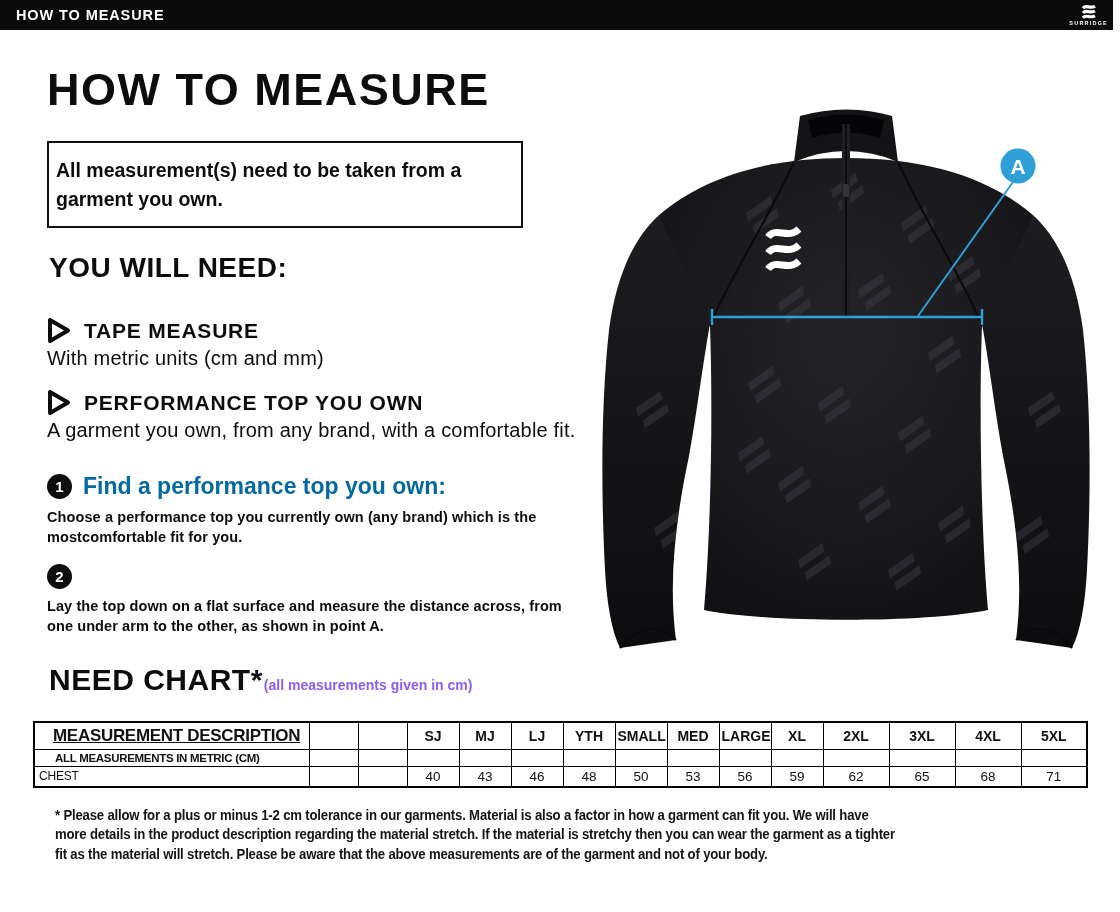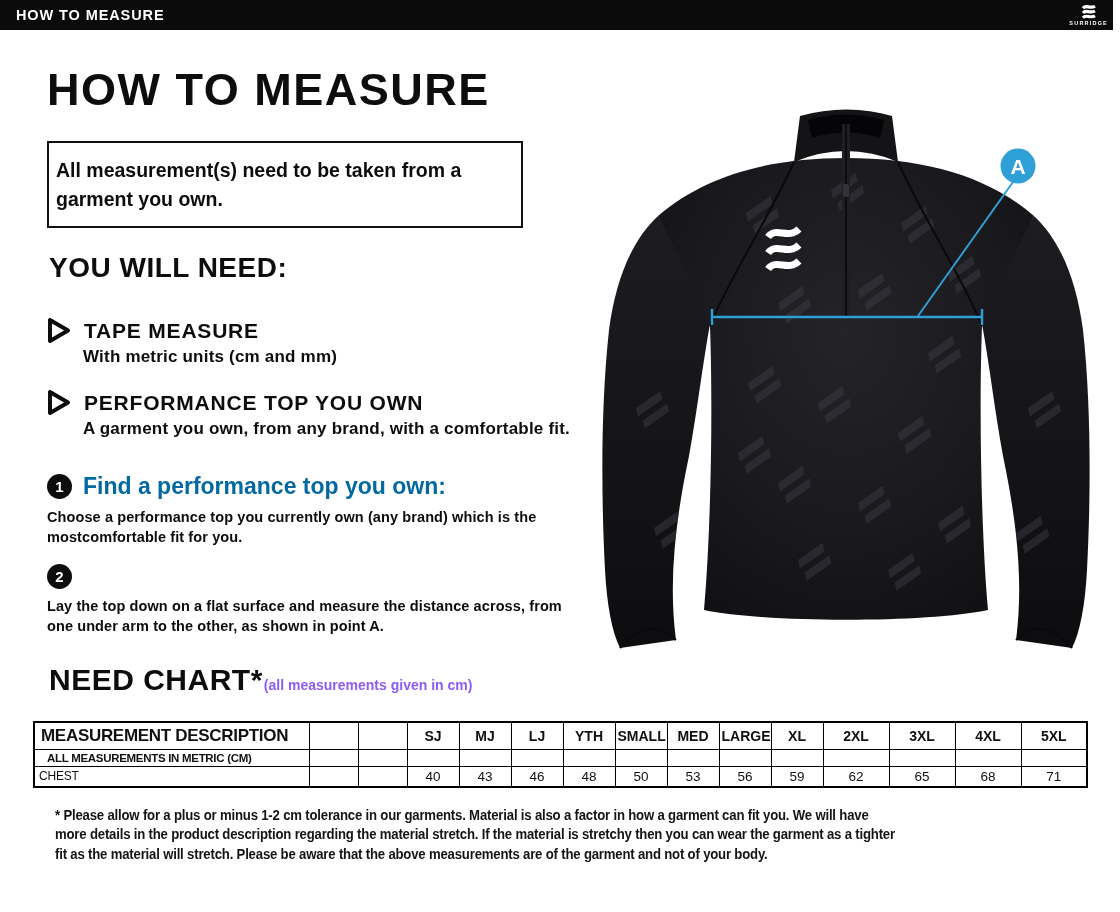--- a/index.html
+++ b/index.html
@@ -17,41 +17,41 @@
 
   
   .notice{position:absolute;left:47px;top:141px;width:476px;box-sizing:border-box;border:2.5px solid #101010;
           padding:13px 7px;font-size:19.5px;font-weight:700;line-height:1.47;color:#0d0d0d;}
 
   .ywn{position:absolute;left:49px;top:252px;font-size:28px;font-weight:800;letter-spacing:.5px;color:#0d0d0d;}
 
   .need{position:absolute;left:47px;}
   .need-head{display:flex;align-items:center;gap:13px;}
   .need-title{font-size:21px;font-weight:800;letter-spacing:.8px;color:#0d0d0d;}
-  .need-desc{font-size:17px;font-weight:700;letter-spacing:.2px;margin-top:3px;color:#0d0d0d;margin-left:36px;}
+  .need-desc{font-size:20px;font-weight:400;letter-spacing:.2px;margin-top:3px;color:#0d0d0d;}
 
   .step{position:absolute;left:47px;}
   .step-head{display:flex;align-items:center;gap:11px;}
   .step-num{width:25px;height:25px;border-radius:50%;background:#0d0d0d;color:#fff;display:flex;
             align-items:center;justify-content:center;font-size:15px;font-weight:800;flex:0 0 auto;}
   .step-title{font-size:23px;font-weight:700;color:#0369a1;}
   .step-desc{font-size:14.5px;font-weight:700;line-height:1.38;margin-top:7px;width:545px;letter-spacing:.1px;color:#0d0d0d;}
 
   .sc-head{position:absolute;left:49px;top:663px;display:flex;align-items:baseline;}
   .sc-title{font-size:30px;font-weight:800;letter-spacing:.5px;color:#0d0d0d;}
   .sc-sub{font-size:14px;font-weight:800;margin-left:1px;color:#8b5cf6;}
 
   
   .sz-table{position:absolute;left:33px;top:721px;width:1053px;border-collapse:collapse;table-layout:fixed;
             border:2.5px solid #000;}
   .sz-table td{border:1.5px solid #000;text-align:center;overflow:hidden;white-space:nowrap;padding:0 2px;box-sizing:border-box;}
   .sz-table .r-head td{height:27px;font-size:14px;font-weight:700;}
-  .sz-table .r-head td.lbl{font-size:17px;text-align:left;padding-left:6px;letter-spacing:-.3px;}
+  .sz-table .r-head td.lbl{font-size:17px;text-align:left;padding-left:18px;letter-spacing:-.3px;text-decoration:underline;}
   .sz-table .r-metric td{height:17px;font-size:11.5px;font-weight:700;}
-  .sz-table .r-metric td.lbl{text-align:left;padding-left:12px;letter-spacing:-.3px;}
+  .sz-table .r-metric td.lbl{text-align:left;padding-left:20px;letter-spacing:-.3px;}
   .sz-table .r-data td{height:21px;font-size:13.5px;font-weight:400;}
   .sz-table .r-data td.lbl{text-align:left;padding-left:4px;font-size:12px;font-weight:400;letter-spacing:-.2px;}
 
   .footnote{position:absolute;left:55px;top:806px;width:900px;font-size:14px;font-weight:700;line-height:1.38;
             letter-spacing:-.2px;color:#151515;transform:scaleX(.94);transform-origin:left top;}
 
   .garment{position:absolute;left:596px;top:98px;width:500px;height:572px;}
 </style>
 </head>
 <body>

